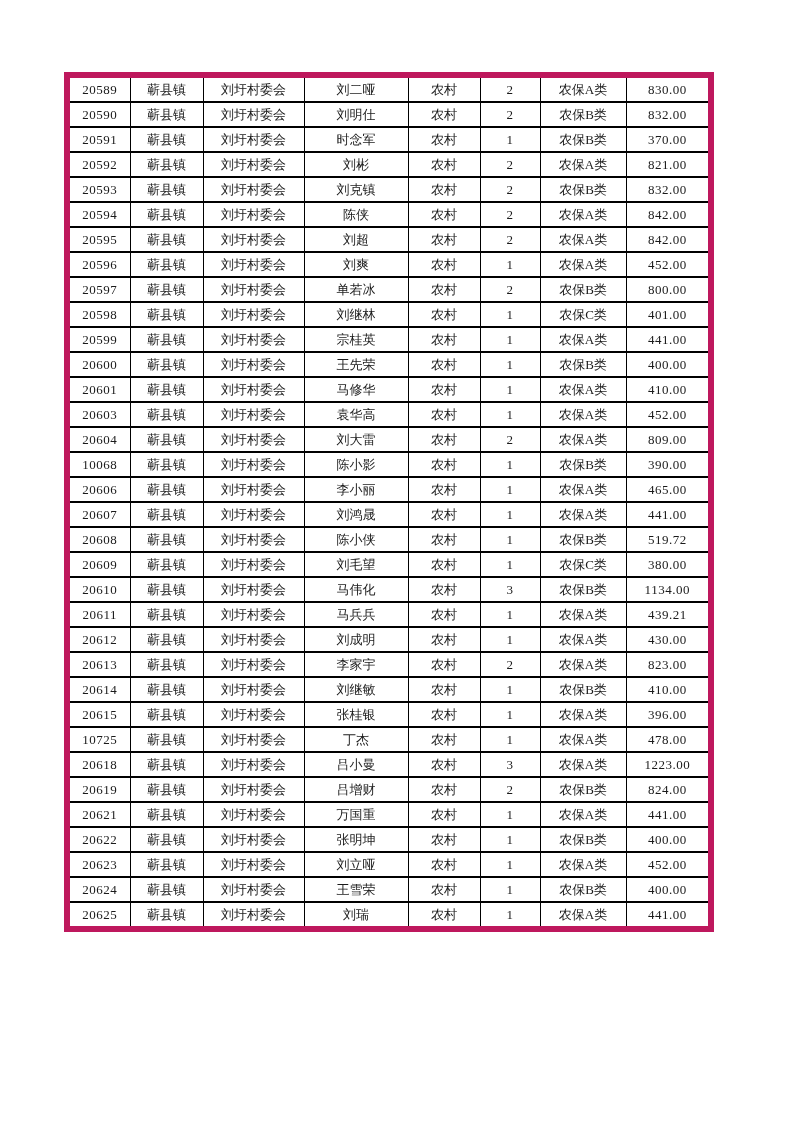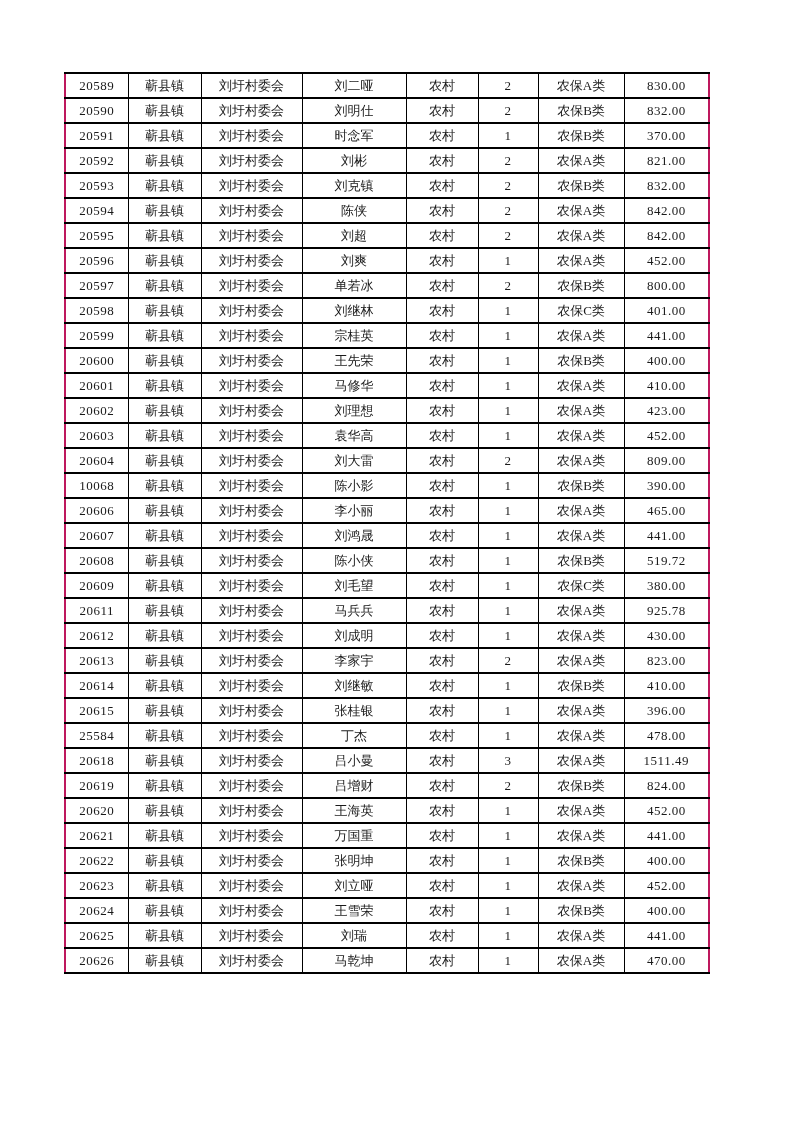--- a/index.html
+++ b/index.html
@@ -15,21 +15,21 @@
     margin: 0 auto;
     overflow: hidden;
     font-family: "Liberation Serif", "DejaVu Serif", serif;
     color: #1a1a1a;
   }
   table.roster {
     position: absolute;
     left: 64px;
     top: 72px;
     border-collapse: collapse;
-    border: 2px solid #be185d;
+    border: 6px solid #be185d;
     table-layout: fixed;
     width: 644px;
     padding-left: 16px;
   }
   table.roster td {
     border: 1px solid #000000;
     border-top-width: 2px;
     border-bottom-width: 2px;
     height: 23px;
     padding: 0 2px;
@@ -184,30 +184,20 @@
           <td class="num">20601</td>
           <td>蕲县镇</td>
           <td>刘圩村委会</td>
           <td>马修华</td>
           <td>农村</td>
           <td class="num">1</td>
           <td>农保A类</td>
           <td class="num">410.00</td>
         </tr>
         <tr>
-          <td class="num">20602</td>
-          <td>蕲县镇</td>
-          <td>刘圩村委会</td>
-          <td>刘理想</td>
-          <td>农村</td>
-          <td class="num">1</td>
-          <td>农保A类</td>
-          <td class="num">423.00</td>
-        </tr>
-        <tr>
           <td class="num">20603</td>
           <td>蕲县镇</td>
           <td>刘圩村委会</td>
           <td>袁华高</td>
           <td>农村</td>
           <td class="num">1</td>
           <td>农保A类</td>
           <td class="num">452.00</td>
         </tr>
         <tr>
@@ -264,28 +254,38 @@
           <td class="num">20609</td>
           <td>蕲县镇</td>
           <td>刘圩村委会</td>
           <td>刘毛望</td>
           <td>农村</td>
           <td class="num">1</td>
           <td>农保C类</td>
           <td class="num">380.00</td>
         </tr>
         <tr>
+          <td class="num">20610</td>
+          <td>蕲县镇</td>
+          <td>刘圩村委会</td>
+          <td>马伟化</td>
+          <td>农村</td>
+          <td class="num">3</td>
+          <td>农保B类</td>
+          <td class="num">1134.00</td>
+        </tr>
+        <tr>
           <td class="num">20611</td>
           <td>蕲县镇</td>
           <td>刘圩村委会</td>
           <td>马兵兵</td>
           <td>农村</td>
           <td class="num">1</td>
           <td>农保A类</td>
-          <td class="num">925.78</td>
+          <td class="num">439.21</td>
         </tr>
         <tr>
           <td class="num">20612</td>
           <td>蕲县镇</td>
           <td>刘圩村委会</td>
           <td>刘成明</td>
           <td>农村</td>
           <td class="num">1</td>
           <td>农保A类</td>
           <td class="num">430.00</td>
@@ -314,114 +314,94 @@
           <td class="num">20615</td>
           <td>蕲县镇</td>
           <td>刘圩村委会</td>
           <td>张桂银</td>
           <td>农村</td>
           <td class="num">1</td>
           <td>农保A类</td>
           <td class="num">396.00</td>
         </tr>
         <tr>
-          <td class="num">25584</td>
+          <td class="num">10725</td>
           <td>蕲县镇</td>
           <td>刘圩村委会</td>
           <td>丁杰</td>
           <td>农村</td>
           <td class="num">1</td>
           <td>农保A类</td>
           <td class="num">478.00</td>
         </tr>
         <tr>
           <td class="num">20618</td>
           <td>蕲县镇</td>
           <td>刘圩村委会</td>
           <td>吕小曼</td>
           <td>农村</td>
           <td class="num">3</td>
           <td>农保A类</td>
-          <td class="num">1511.49</td>
+          <td class="num">1223.00</td>
         </tr>
         <tr>
           <td class="num">20619</td>
           <td>蕲县镇</td>
           <td>刘圩村委会</td>
           <td>吕增财</td>
           <td>农村</td>
           <td class="num">2</td>
           <td>农保B类</td>
           <td class="num">824.00</td>
         </tr>
         <tr>
-          <td class="num">20620</td>
-          <td>蕲县镇</td>
-          <td>刘圩村委会</td>
-          <td>王海英</td>
+          <td class="num">20621</td>
+          <td>蕲县镇</td>
+          <td>刘圩村委会</td>
+          <td>万国重</td>
+          <td>农村</td>
+          <td class="num">1</td>
+          <td>农保A类</td>
+          <td class="num">441.00</td>
+        </tr>
+        <tr>
+          <td class="num">20622</td>
+          <td>蕲县镇</td>
+          <td>刘圩村委会</td>
+          <td>张明坤</td>
+          <td>农村</td>
+          <td class="num">1</td>
+          <td>农保B类</td>
+          <td class="num">400.00</td>
+        </tr>
+        <tr>
+          <td class="num">20623</td>
+          <td>蕲县镇</td>
+          <td>刘圩村委会</td>
+          <td>刘立哑</td>
           <td>农村</td>
           <td class="num">1</td>
           <td>农保A类</td>
           <td class="num">452.00</td>
         </tr>
         <tr>
-          <td class="num">20621</td>
-          <td>蕲县镇</td>
-          <td>刘圩村委会</td>
-          <td>万国重</td>
+          <td class="num">20624</td>
+          <td>蕲县镇</td>
+          <td>刘圩村委会</td>
+          <td>王雪荣</td>
+          <td>农村</td>
+          <td class="num">1</td>
+          <td>农保B类</td>
+          <td class="num">400.00</td>
+        </tr>
+        <tr>
+          <td class="num">20625</td>
+          <td>蕲县镇</td>
+          <td>刘圩村委会</td>
+          <td>刘瑞</td>
           <td>农村</td>
           <td class="num">1</td>
           <td>农保A类</td>
           <td class="num">441.00</td>
-        </tr>
-        <tr>
-          <td class="num">20622</td>
-          <td>蕲县镇</td>
-          <td>刘圩村委会</td>
-          <td>张明坤</td>
-          <td>农村</td>
-          <td class="num">1</td>
-          <td>农保B类</td>
-          <td class="num">400.00</td>
-        </tr>
-        <tr>
-          <td class="num">20623</td>
-          <td>蕲县镇</td>
-          <td>刘圩村委会</td>
-          <td>刘立哑</td>
-          <td>农村</td>
-          <td class="num">1</td>
-          <td>农保A类</td>
-          <td class="num">452.00</td>
-        </tr>
-        <tr>
-          <td class="num">20624</td>
-          <td>蕲县镇</td>
-          <td>刘圩村委会</td>
-          <td>王雪荣</td>
-          <td>农村</td>
-          <td class="num">1</td>
-          <td>农保B类</td>
-          <td class="num">400.00</td>
-        </tr>
-        <tr>
-          <td class="num">20625</td>
-          <td>蕲县镇</td>
-          <td>刘圩村委会</td>
-          <td>刘瑞</td>
-          <td>农村</td>
-          <td class="num">1</td>
-          <td>农保A类</td>
-          <td class="num">441.00</td>
-        </tr>
-        <tr>
-          <td class="num">20626</td>
-          <td>蕲县镇</td>
-          <td>刘圩村委会</td>
-          <td>马乾坤</td>
-          <td>农村</td>
-          <td class="num">1</td>
-          <td>农保A类</td>
-          <td class="num">470.00</td>
         </tr>
       </tbody>
   </table>
 </div>
 
 </body></html>

